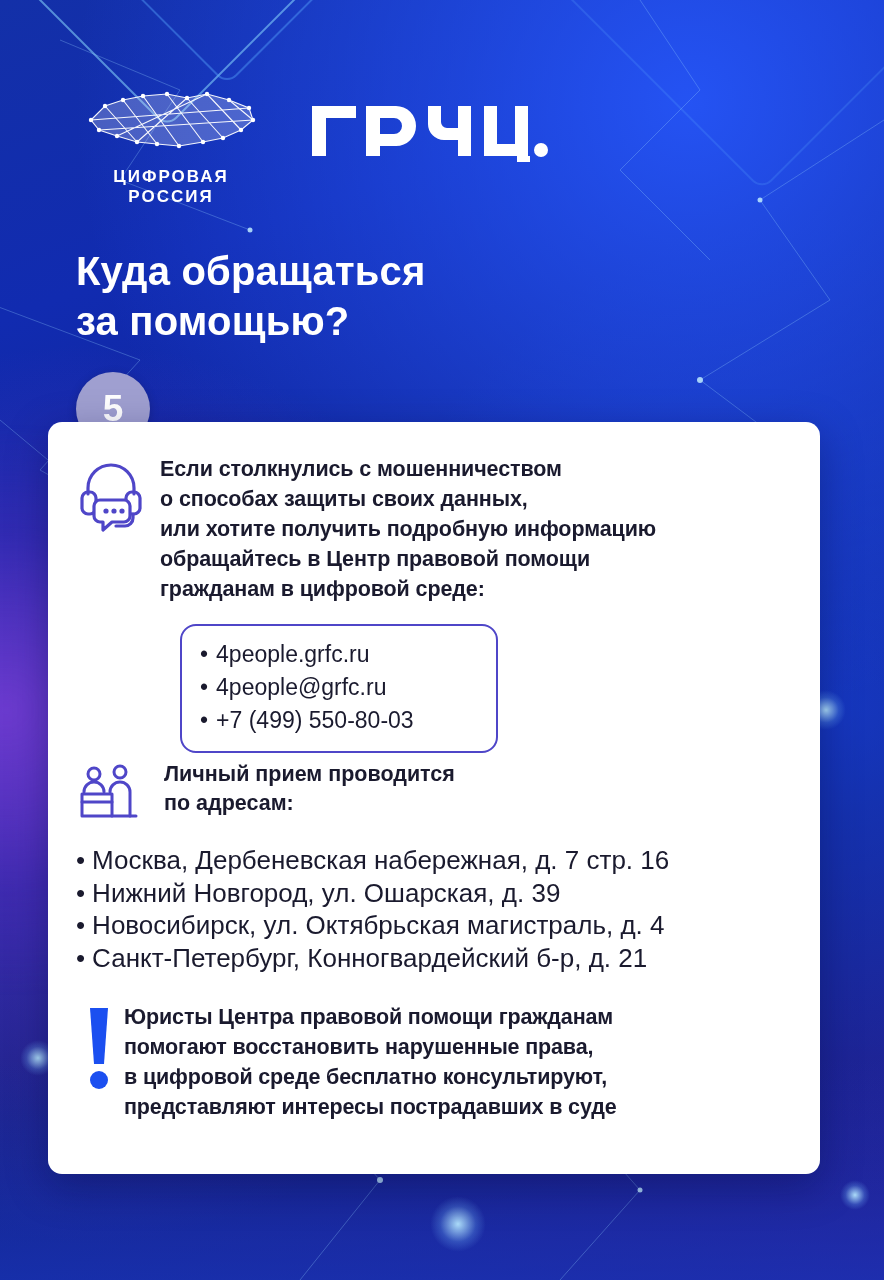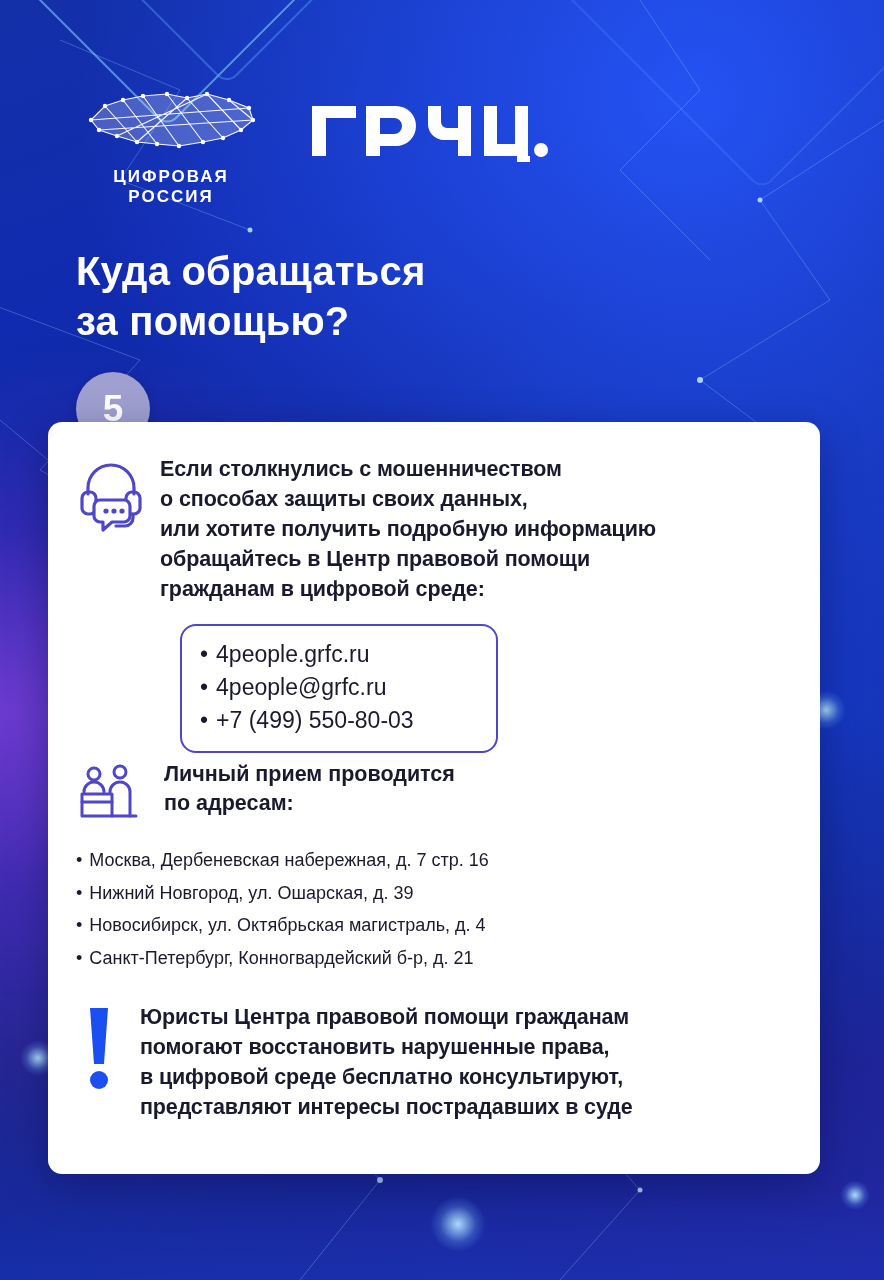--- a/index.html
+++ b/index.html
@@ -184,33 +184,33 @@
   }
 
   .addresses {
     position: absolute;
     left: 28px;
     top: 422px;
     width: 716px;
   }
   .addresses .addr {
     color: #1a1a2e;
-    font-size: 18px;
+    font-size: 26px;
     line-height: 32.5px;
     white-space: nowrap;
   }
   .addresses .addr .dot { margin-right: 7px; }
 
   .row-note {
     position: absolute;
     left: 34px;
     top: 580px;
     width: 716px;
     display: flex;
-    gap: 24px;
+    gap: 8px;
     align-items: flex-start;
   }
   .excl {
     flex: 0 0 auto;
     width: 34px;
     margin-top: 4px;
     text-align: center;
   }
   .note-text {
     color: #1a1a2e;

